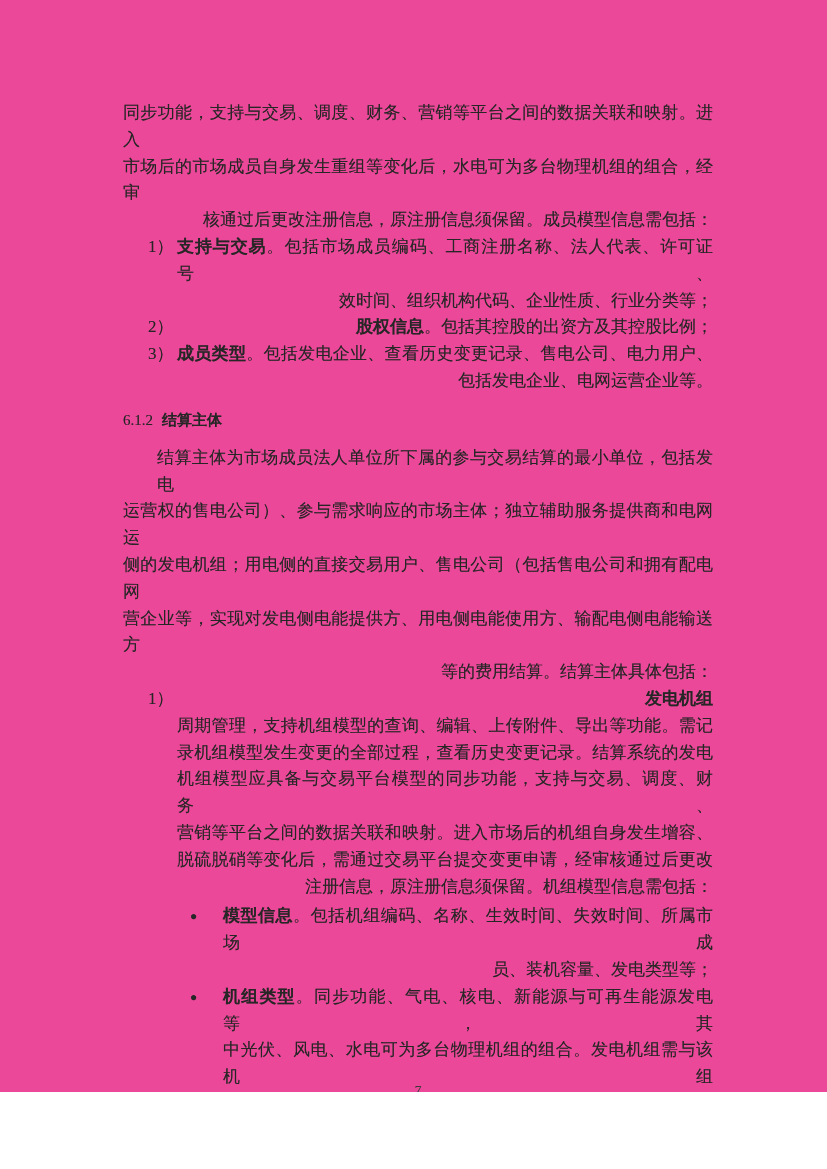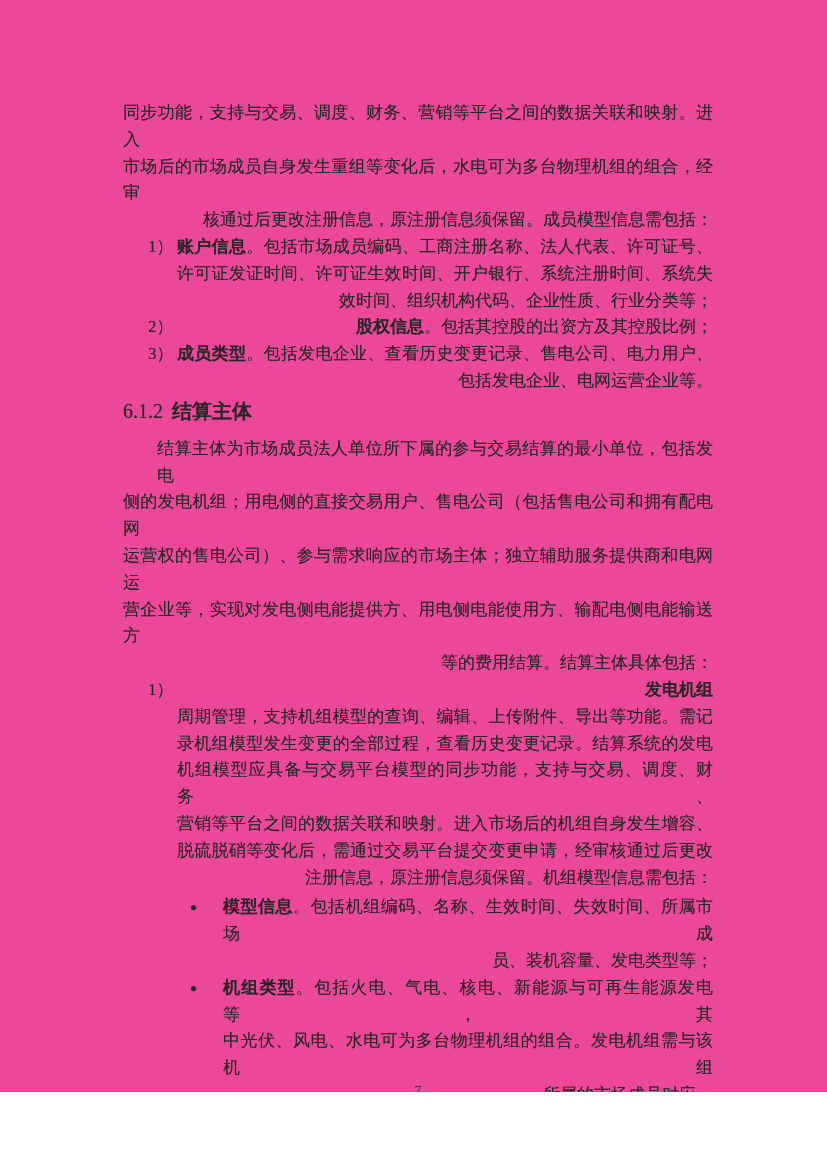--- a/index.html
+++ b/index.html
@@ -17,21 +17,21 @@
     font-size:17px;line-height:26.8px;
   }
   .tl{white-space:nowrap;text-align:right;}                      
   .jl{text-align:justify;text-align-last:justify;} 
   .ind{padding-left:34px;}                      
   .li{position:relative;padding-left:54px;}     
   .num{position:absolute;left:25px;top:0;}
   .bi{position:relative;padding-left:100px;}    
   .dot{position:absolute;left:67px;top:0;font-size:12px;line-height:26.8px;}
   .bl{font-weight:700;font-family:"Liberation Sans","DejaVu Sans",sans-serif;}
-  .h3{margin:2px 0;font-size:20px;line-height:28px;}
+  .h3{margin:11px 0;font-size:15px;line-height:28px;}
   .sec-num{font-family:"Liberation Serif","DejaVu Serif",serif;margin-right:9px;}
   .sec-title{font-weight:700;font-family:"Liberation Sans","DejaVu Sans",sans-serif;}
   .para{margin:11px 0 0 0;}
   .blist{margin-top:3px;}
   .pn{
     position:absolute;left:123px;top:1082px;width:590px;
     text-align:center;font-size:13.5px;color:#3a3a3a;
     font-family:"Liberation Serif","DejaVu Serif",serif;
   }
 </style>
@@ -42,43 +42,42 @@
   <div class="content">
 
     <div>
       <div class="jl">同步功能，支持与交易、调度、财务、营销等平台之间的数据关联和映射。进入</div>
       <div class="jl">市场后的市场成员自身发生重组等变化后，水电可为多台物理机组的组合，经审</div>
       <div class="tl">核通过后更改注册信息，原注册信息须保留。成员模型信息需包括：</div>
     </div>
 
     <div>
       <div class="li jl">
-        <span class="num">1）</span><span class="bl">账户信息</span><span>。包括市场成员编码、工商注册名称、法人代表、许可证号、</span>
+        <span class="num">1）</span><span class="bl">支持与交易</span><span>。包括市场成员编码、工商注册名称、法人代表、许可证号、</span>
       </div>
-      <div class="li jl">许可证发证时间、许可证生效时间、开户银行、系统注册时间、系统失</div>
       <div class="li tl">效时间、组织机构代码、企业性质、行业分类等；</div>
 
       <div class="li tl">
         <span class="num">2）</span><span class="bl">股权信息</span><span>。包括其控股的出资方及其控股比例；</span>
       </div>
 
       <div class="li jl">
         <span class="num">3）</span><span class="bl">成员类型</span><span>。包括发电企业、查看历史变更记录、售电公司、电力用户、</span>
       </div>
       <div class="li tl">包括发电企业、电网运营企业等。</div>
     </div>
 
     <div class="h3">
       <span class="sec-num">6.1.2</span><span class="sec-title">结算主体</span>
     </div>
 
     <div class="para">
       <div class="jl ind">结算主体为市场成员法人单位所下属的参与交易结算的最小单位，包括发电</div>
+      <div class="jl">运营权的售电公司）、参与需求响应的市场主体；独立辅助服务提供商和电网运</div>
       <div class="jl">侧的发电机组；用电侧的直接交易用户、售电公司（包括售电公司和拥有配电网</div>
-      <div class="jl">运营权的售电公司）、参与需求响应的市场主体；独立辅助服务提供商和电网运</div>
       <div class="jl">营企业等，实现对发电侧电能提供方、用电侧电能使用方、输配电侧电能输送方</div>
       <div class="tl">等的费用结算。结算主体具体包括：</div>
     </div>
 
     <div>
       <div class="li tl">
         <span class="num">1）</span><span class="bl">发电机组</span>
       </div>
       <div class="li jl">周期管理，支持机组模型的查询、编辑、上传附件、导出等功能。需记</div>
       <div class="li jl">录机组模型发生变更的全部过程，查看历史变更记录。结算系统的发电</div>
@@ -87,21 +86,21 @@
       <div class="li jl">脱硫脱硝等变化后，需通过交易平台提交变更申请，经审核通过后更改</div>
       <div class="li tl">注册信息，原注册信息须保留。机组模型信息需包括：</div>
 
       <div class="blist">
         <div class="bi jl">
           <span class="dot">●</span><span class="bl">模型信息</span><span>。包括机组编码、名称、生效时间、失效时间、所属市场成</span>
         </div>
         <div class="bi tl">员、装机容量、发电类型等；</div>
 
         <div class="bi jl">
-          <span class="dot">●</span><span class="bl">机组类型</span><span>。包括火电、气电、核电、新能源与可再生能源发电等，其</span>
+          <span class="dot">●</span><span class="bl">机组类型</span><span>。同步功能、气电、核电、新能源与可再生能源发电等，其</span>
         </div>
         <div class="bi jl">中光伏、风电、水电可为多台物理机组的组合。发电机组需与该机组</div>
         <div class="bi tl">所属的市场成员对应。</div>
       </div>
 
     </div>
 
   </div>
 
   <div class="pn">7</div>

